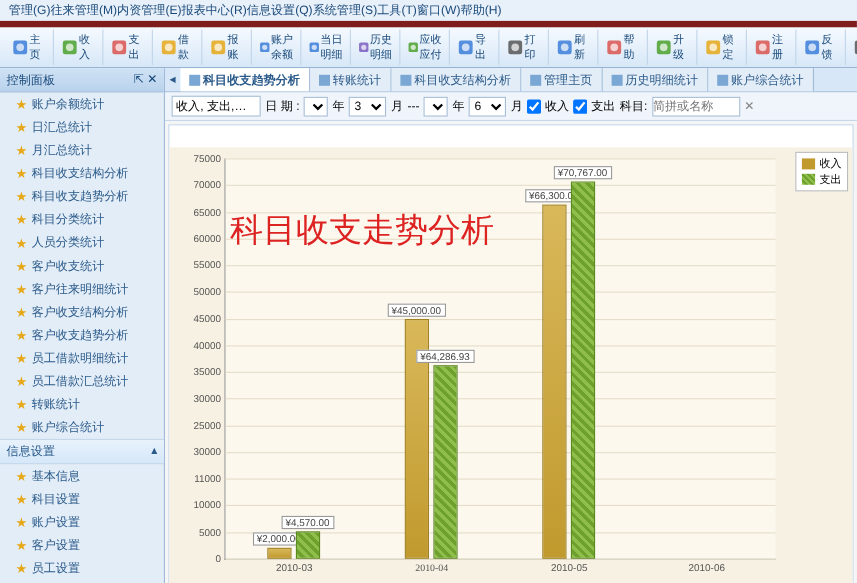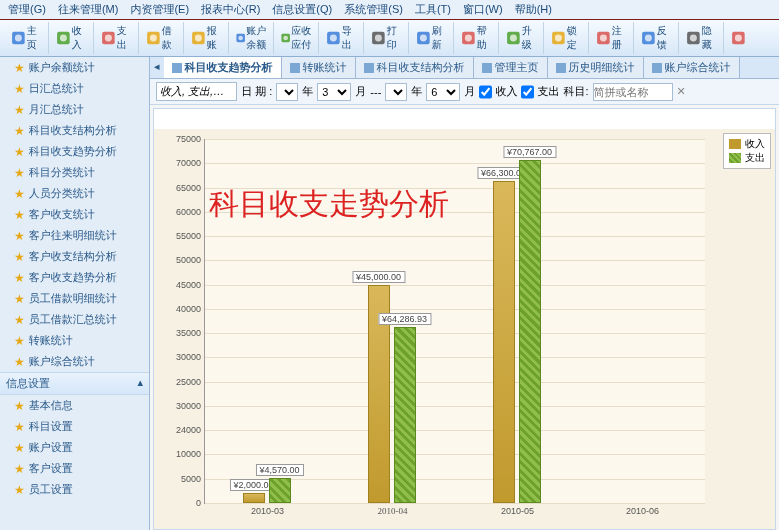--- a/index.html
+++ b/index.html
@@ -1,17 +1,17 @@
 <!DOCTYPE html>
 <html><head>
 <meta charset="utf-8">
 <style>
 * { margin: 0; padding: 0; box-sizing: border-box; font-family: "Microsoft YaHei", Arial, sans-serif; }
 body { width: 779px; height: 530px; background: #cfe0f2; overflow: hidden; font-size: 11px; }
-.menubar { display: flex; gap: 12px; padding: 2px 8px; background: #e8f0fa; border-bottom: 1px solid #7f1d1d; }
+.menubar { display: flex; padding: 2px 8px; background: #e8f0fa; border-bottom: 6px solid #7f1d1d; }
 .menubar span { color: #1a4a7a; cursor: default; }
 .toolbar { display: flex; background: linear-gradient(#f5faff,#d7e7f7); border-bottom: 1px solid #8fb0d0; padding: 2px 4px; }
 .tb-btn { display: flex; align-items: center; padding: 2px 6px; font-size: 10px; color: #1a4a7a; border-right: 1px solid #c0d4e8; }
 .tb-btn:last-child { border-right: none; gap: 48px; }
 .tb-btn svg { width: 22px; height: 22px; }
 .layout { display: flex; height: calc(100% - 54px); }
 .side { width: 150px; background: #e3edf7; border-right: 1px solid #9fbad8; display: flex; flex-direction: column; overflow-y: auto; }
 .side-title { background: linear-gradient(#d0e2f4,#b8d2ec); padding: 3px 6px; font-size: 11px; color: #1a4a7a; border-bottom: 1px solid #9fbad8; display: flex; justify-content: space-between; }
 .group-hdr { background: linear-gradient(#e8f2fc,#d5e7f9); padding: 3px 6px; color: #2a5a8a; border-top: 1px solid #c5d8eb; border-bottom: 1px solid #c5d8eb; display: flex; justify-content: space-between; }
 .side-item { display: flex; align-items: center; gap: 4px; padding: 3px 6px 3px 14px; color: #2a5a8a; }
@@ -93,20 +93,34 @@
     </div>
     <div class="tb-btn">
       <svg viewBox="0 0 24 24">
         <rect x="3" y="3" width="18" height="18" rx="3" fill="#3b7dd8" opacity="0.85"></rect>
         <circle cx="12" cy="12" r="5" fill="#fff" opacity="0.7"></circle>
       </svg>
       <span>账户余额</span>
     </div>
     <div class="tb-btn">
       <svg viewBox="0 0 24 24">
+        <rect x="3" y="3" width="18" height="18" rx="3" fill="#3b7dd8" opacity="0.85"></rect>
+        <circle cx="12" cy="12" r="5" fill="#fff" opacity="0.7"></circle>
+      </svg>
+      <span>当日明细</span>
+    </div>
+    <div class="tb-btn">
+      <svg viewBox="0 0 24 24">
+        <rect x="3" y="3" width="18" height="18" rx="3" fill="#7a5ec0" opacity="0.85"></rect>
+        <circle cx="12" cy="12" r="5" fill="#fff" opacity="0.7"></circle>
+      </svg>
+      <span>历史明细</span>
+    </div>
+    <div class="tb-btn">
+      <svg viewBox="0 0 24 24">
         <rect x="3" y="3" width="18" height="18" rx="3" fill="#4aa02c" opacity="0.85"></rect>
         <circle cx="12" cy="12" r="5" fill="#fff" opacity="0.7"></circle>
       </svg>
       <span>应收应付</span>
     </div>
     <div class="tb-btn">
       <svg viewBox="0 0 24 24">
         <rect x="3" y="3" width="18" height="18" rx="3" fill="#3b7dd8" opacity="0.85"></rect>
         <circle cx="12" cy="12" r="5" fill="#fff" opacity="0.7"></circle>
       </svg>
@@ -172,20 +186,24 @@
       <svg viewBox="0 0 24 24">
         <rect x="3" y="3" width="18" height="18" rx="3" fill="#d9534f" opacity="0.85"></rect>
         <circle cx="12" cy="12" r="5" fill="#fff" opacity="0.7"></circle>
       </svg>
       <span>退出</span>
     </div>
   </div>
 
 <div class="layout">
   <div class="side">
+    <div class="side-title">
+      <span>控制面板</span>
+        <span>⇱ ✕</span>
+    </div>
     <div id="side-groups">
         <div class="side-item">
           <span class="star">★</span>
           <span>账户余额统计</span>
         </div>
         <div class="side-item">
           <span class="star">★</span>
           <span>日汇总统计</span>
         </div>
         <div class="side-item">
@@ -271,21 +289,21 @@
     <div class="tabs">
         <span style="padding:3px 4px;color:#2a5a8a">◂</span>
         <div class="tab active"><span class="ti"></span>科目收支趋势分析</div>
         <div class="tab"><span class="ti"></span>转账统计</div>
         <div class="tab"><span class="ti"></span>科目收支结构分析</div>
         <div class="tab"><span class="ti"></span>管理主页</div>
         <div class="tab"><span class="ti"></span>历史明细统计</div>
         <div class="tab"><span class="ti"></span>账户综合统计</div>
       </div>
     <div class="filter">
-      <span style="border:1px solid #a5bdd5;background:#fff;padding:1px 12px 1px 3px;font-style:italic;">收入, 支出,…</span>
+      <span style="border:1px solid #a5bdd5;background:#fff;padding:1px 12px 1px 3px;">收入, 支出,…</span>
       <span>日 期 :</span>
       <select><option>2010</option></select>
       <span>年</span>
       <select style="width:34px"><option>3</option></select>
       <span>月</span>
       <span>---</span>
       <select><option>2010</option></select>
       <span>年</span>
       <select style="width:34px"><option>6</option></select>
       <span>月</span>
@@ -299,21 +317,21 @@
     <div class="chart-area">
       <div class="chart-body">
         <div class="plot" id="plot">
             <div class="grid-line" style="top: 100%;"></div>
             <div class="ytick" style="top: 100%;">0</div>
             <div class="grid-line" style="top: 93.3333%;"></div>
             <div class="ytick" style="top: 93.3333%;">5000</div>
             <div class="grid-line" style="top: 86.6667%;"></div>
             <div class="ytick" style="top: 86.6667%;">10000</div>
             <div class="grid-line" style="top: 80%;"></div>
-            <div class="ytick" style="top: 80%;">24000</div>
+            <div class="ytick" style="top: 80%;">11000</div>
             <div class="grid-line" style="top: 73.3333%;"></div>
             <div class="ytick" style="top: 73.3333%;">30000</div>
             <div class="grid-line" style="top: 66.6667%;"></div>
             <div class="ytick" style="top: 66.6667%;">25000</div>
             <div class="grid-line" style="top: 60%;"></div>
             <div class="ytick" style="top: 60%;">30000</div>
             <div class="grid-line" style="top: 53.3333%;"></div>
             <div class="ytick" style="top: 53.3333%;">35000</div>
             <div class="grid-line" style="top: 46.6667%;"></div>
             <div class="ytick" style="top: 46.6667%;">40000</div>

